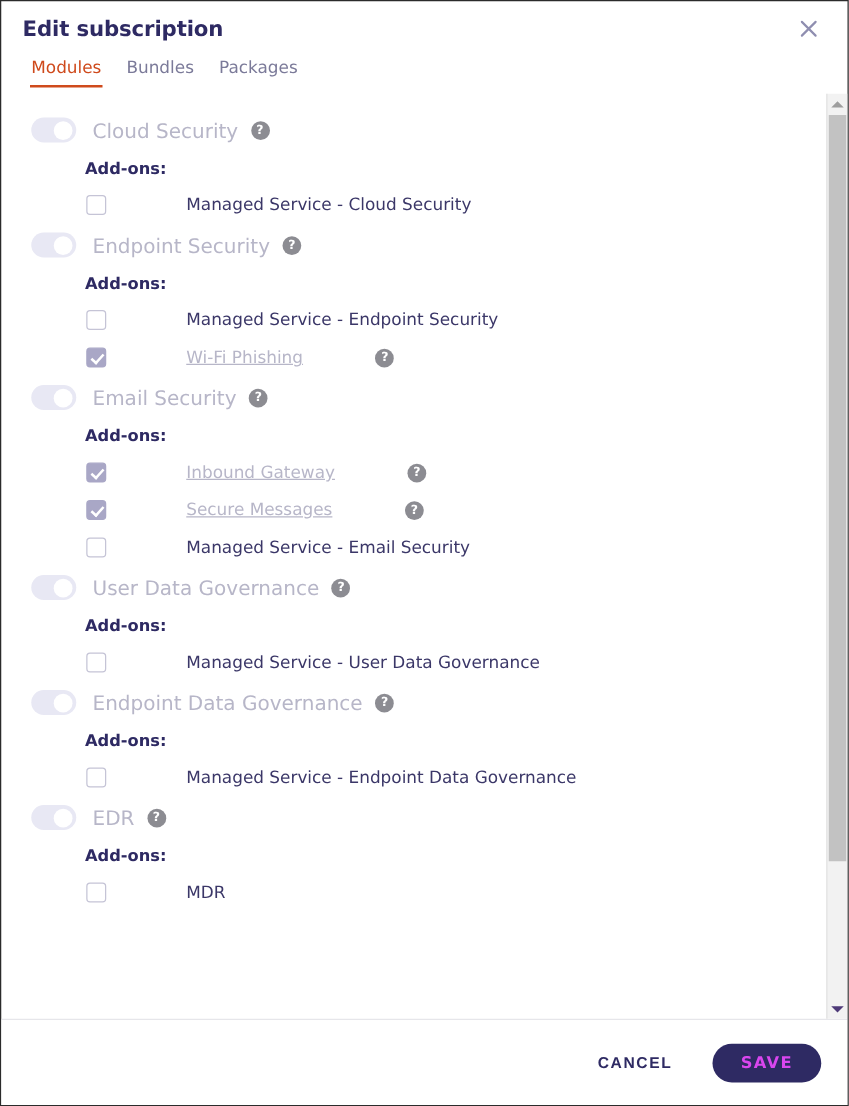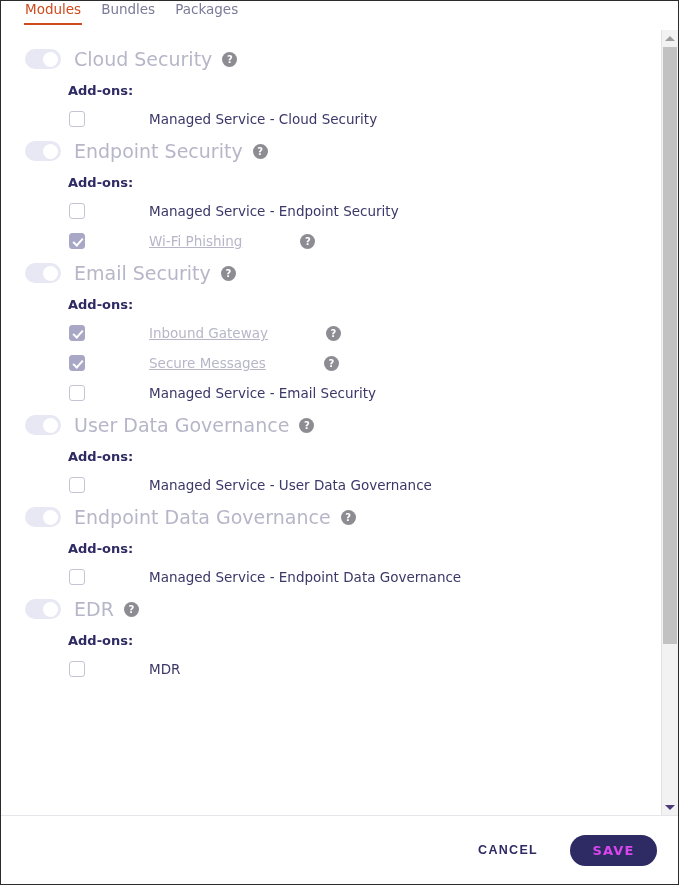--- a/index.html
+++ b/index.html
@@ -124,21 +124,21 @@
     position: absolute;
     top: 2.5px;
     left: 18px;
     width: 15px;
     height: 15px;
     border-radius: 50%;
     background: #ffffff;
   }
   .module-name {
     margin-left: 13px;
-    font-size: 19px;
+    font-size: 16px;
     color: #b7b6c8;
     white-space: nowrap;
   }
   .help {
     margin-left: 10px;
     width: 15px;
     height: 15px;
     border-radius: 50%;
     background: #8c8c92;
     color: #ffffff;
@@ -271,20 +271,28 @@
     height: 31px;
     cursor: pointer;
     font-family: inherit;
   }
 </style>
 </head>
 <body>
 
 <div class="window">
 
+  <div class="header">
+    <div class="dialog-title">Edit subscription</div>
+    <div class="close-btn">
+      <svg width="18" height="18" viewBox="0 0 18 18" aria-hidden="true">
+        <path d="M3.5 3.5 L14.5 14.5 M14.5 3.5 L3.5 14.5" stroke="#8f8eb0" stroke-width="1.7" stroke-linecap="round"></path>
+      </svg>
+    </div>
+  </div>
 
   <div class="tabs">
     <div class="tab active">
       <span>Modules</span>
     </div>
     <div class="tab">
       <span>Bundles</span>
     </div>
     <div class="tab">
       <span>Packages</span>

